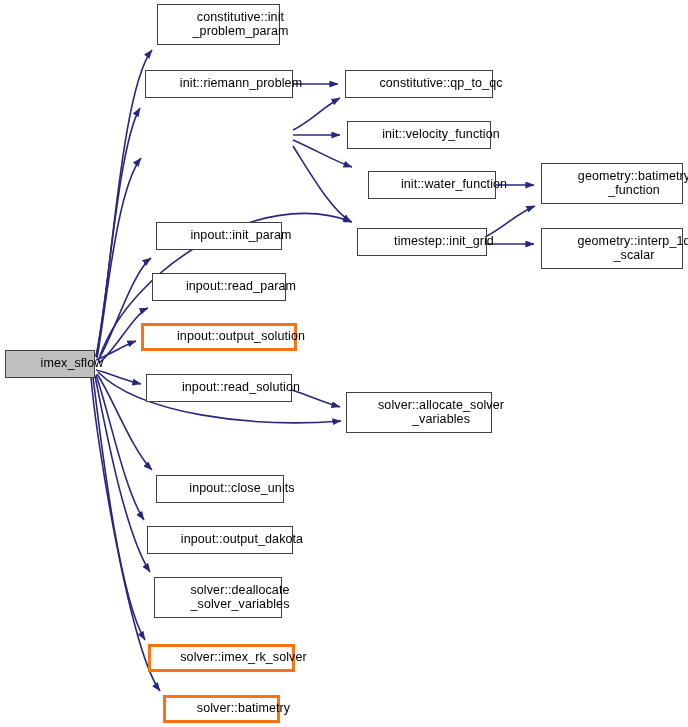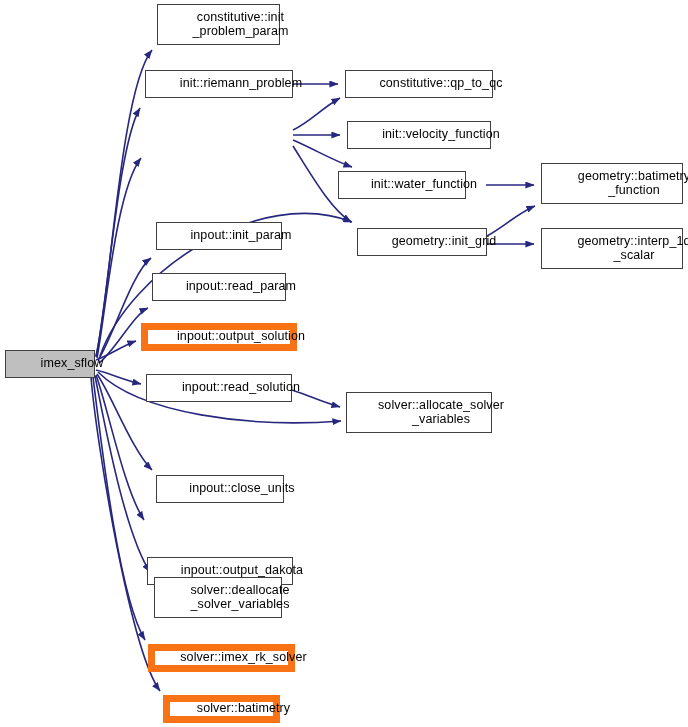--- a/index.html
+++ b/index.html
@@ -40,21 +40,21 @@
     white-space: pre-line;
     letter-spacing: 0.1px;
     z-index: 5;
     padding-left: 44px;
   }
   .node.root {
     background: #bfbfbf;
     border: 1px solid #404040;
   }
   .node.err {
-    border: 7px solid #f97316;
+    border: 3px solid #f97316;
     background: #ffffff;
   }
   .node-label {
     display: block;
     padding: 0 4px;
     white-space: pre-line;
   }
 </style>
 </head>
 <body>
@@ -125,21 +125,21 @@
   </div>
 
   <div class="node" style="left:146px;top:374px;width:146px;height:28px;">
     <span class="node-label">inpout::read_solution</span>
   </div>
 
   <div class="node" style="left:156px;top:475px;width:128px;height:28px;">
     <span class="node-label">inpout::close_units</span>
   </div>
 
-  <div class="node" style="left:147px;top:526px;width:146px;height:28px;margin-top:31px;">
+  <div class="node" style="left:147px;top:526px;width:146px;height:28px;">
     <span class="node-label">inpout::output_dakota</span>
   </div>
 
   <div class="node" style="left:154px;top:577px;width:128px;height:41px;align-items:center;">
     <span class="node-label">solver::deallocate
 _solver_variables</span>
   </div>
 
   <div class="node err" style="left:148px;top:644px;width:147px;height:28px;">
     <span class="node-label">solver::imex_rk_solver</span>
@@ -150,26 +150,26 @@
   </div>
 
   <div class="node" style="left:345px;top:70px;width:148px;height:28px;">
     <span class="node-label">constitutive::qp_to_qc</span>
   </div>
 
   <div class="node" style="left:347px;top:121px;width:144px;height:28px;">
     <span class="node-label">init::velocity_function</span>
   </div>
 
-  <div class="node" style="left:338px;top:171px;width:128px;height:28px;">
+  <div class="node" style="left:368px;top:171px;width:128px;height:28px;">
     <span class="node-label">init::water_function</span>
   </div>
 
   <div class="node" style="left:357px;top:228px;width:130px;height:28px;">
-    <span class="node-label">geometry::init_grid</span>
+    <span class="node-label">timestep::init_grid</span>
   </div>
 
   <div class="node" style="left:541px;top:163px;width:142px;height:41px;">
     <span class="node-label">geometry::batimetry
 _function</span>
   </div>
 
   <div class="node" style="left:541px;top:228px;width:142px;height:41px;">
     <span class="node-label">geometry::interp_1d
 _scalar</span>

